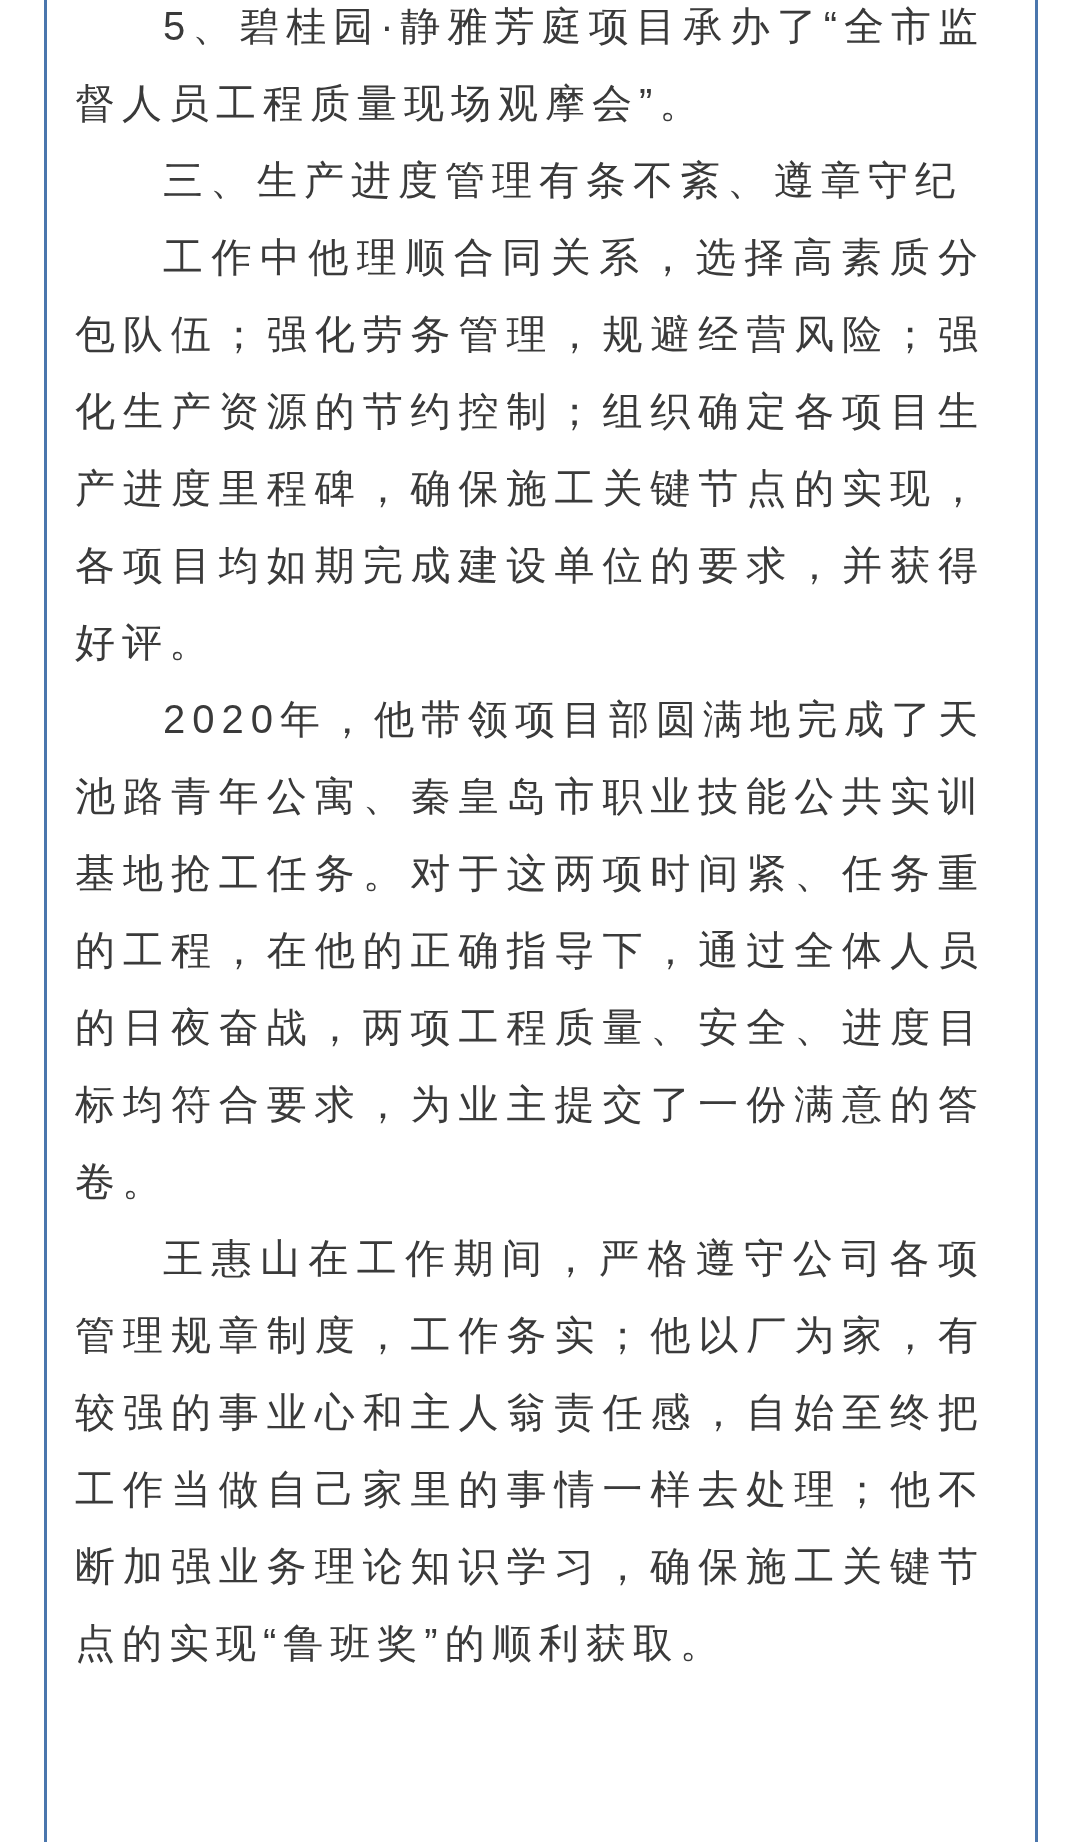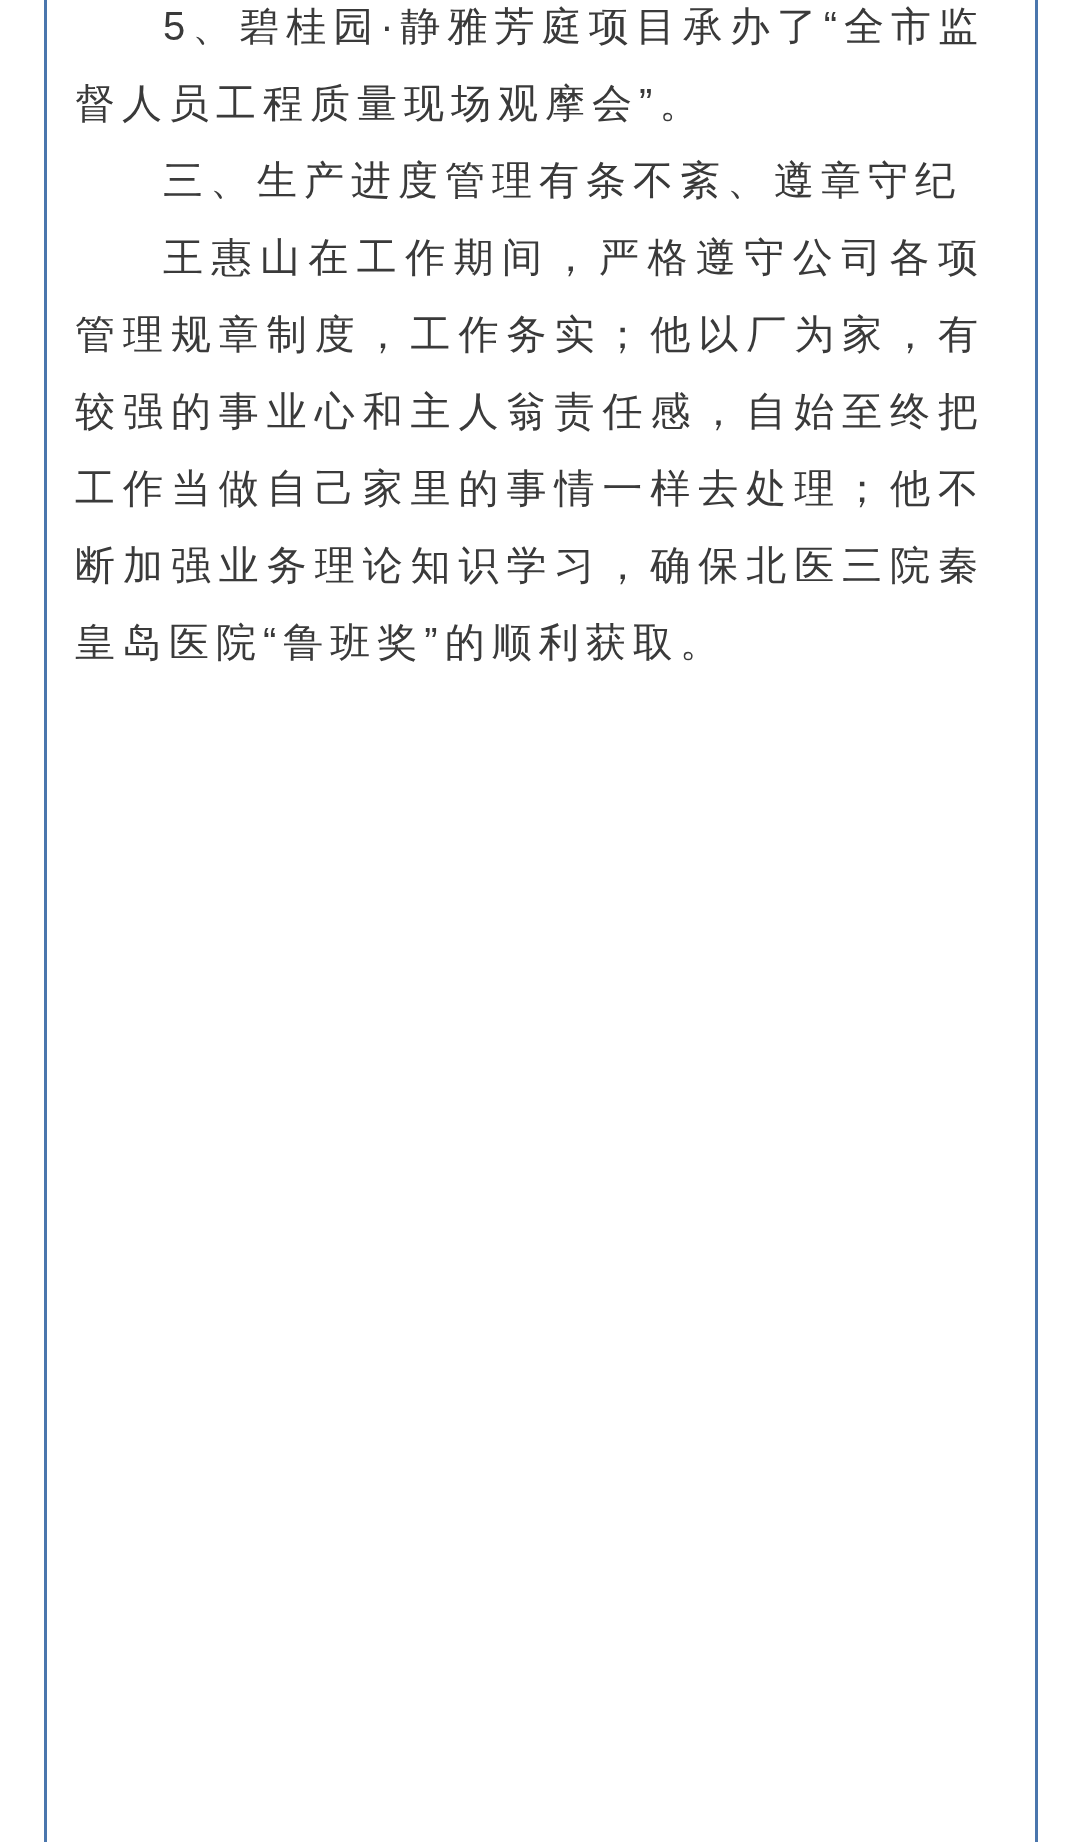--- a/index.html
+++ b/index.html
@@ -43,14 +43,16 @@
 </style>
 </head>
 <body style="background: rgb(255, 255, 255);">
 
 <div class="rule rule-left" style="background: rgb(74, 118, 173);"></div>
 <div class="rule rule-right" style="background: rgb(74, 118, 173);"></div>
 
 <main class="doc" style="color: rgb(58, 58, 58);">
   <p>5、碧桂园·静雅芳庭项目承办了“全市监督人员工程质量现场观摩会”。</p>
   <p>三、生产进度管理有条不紊、遵章守纪</p>
-  <p>王惠山在工作期间，严格遵守公司各项管理规章制度，工作务实；他以厂为家，有较强的事业心和主人翁责任感，自始至终把工作当做自己家里的事情一样去处理；他不断加强业务理论知识学习，确保北医三院秦皇岛医院“鲁班奖”的顺利获取。</p>
+  <p>工作中他理顺合同关系，选择高素质分包队伍；强化劳务管理，规避经营风险；强化生产资源的节约控制；组织确定各项目生产进度里程碑，确保施工关键节点的实现，各项目均如期完成建设单位的要求，并获得好评。</p>
+  <p>2020年，他带领项目部圆满地完成了天池路青年公寓、秦皇岛市职业技能公共实训基地抢工任务。对于这两项时间紧、任务重的工程，在他的正确指导下，通过全体人员的日夜奋战，两项工程质量、安全、进度目标均符合要求，为业主提交了一份满意的答卷。</p>
+  <p>王惠山在工作期间，严格遵守公司各项管理规章制度，工作务实；他以厂为家，有较强的事业心和主人翁责任感，自始至终把工作当做自己家里的事情一样去处理；他不断加强业务理论知识学习，确保施工关键节点的实现“鲁班奖”的顺利获取。</p>
 </main>
 
 </body></html>

